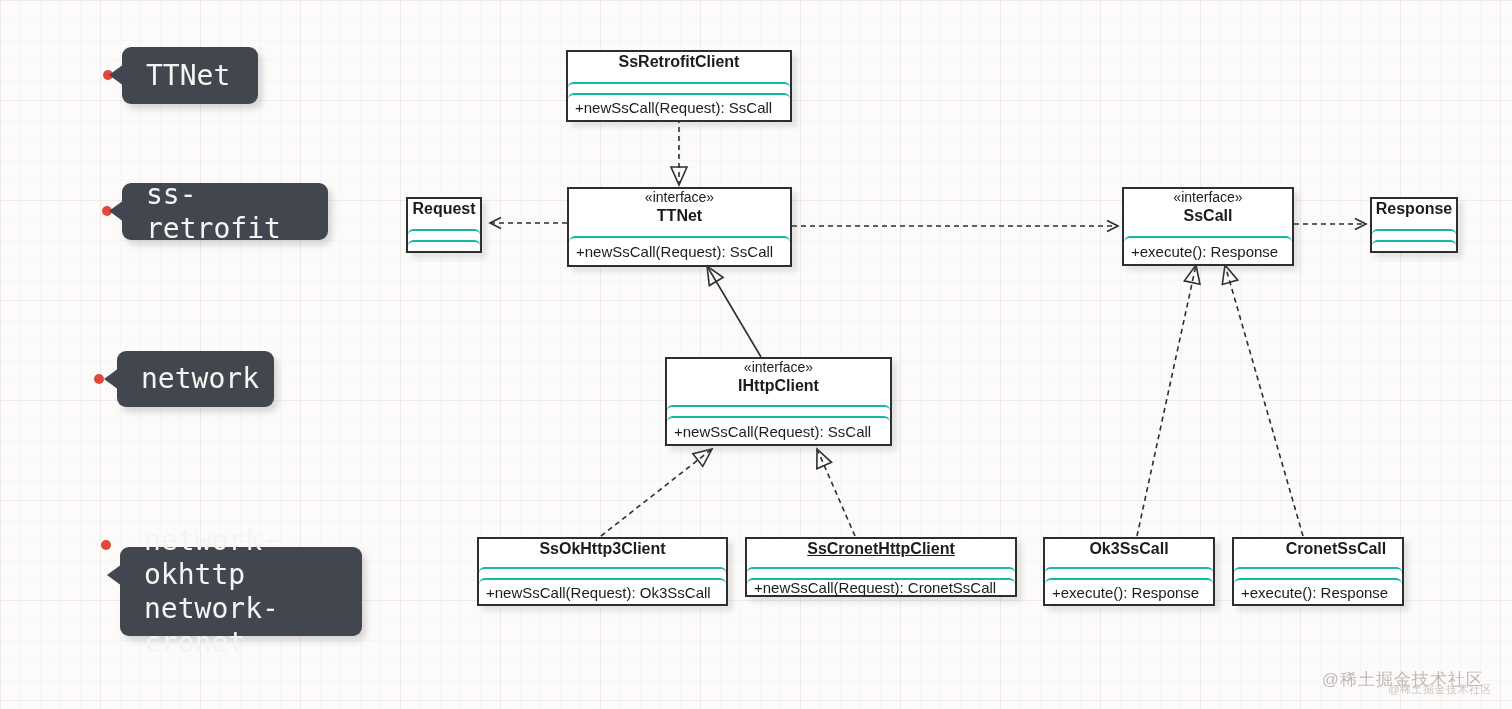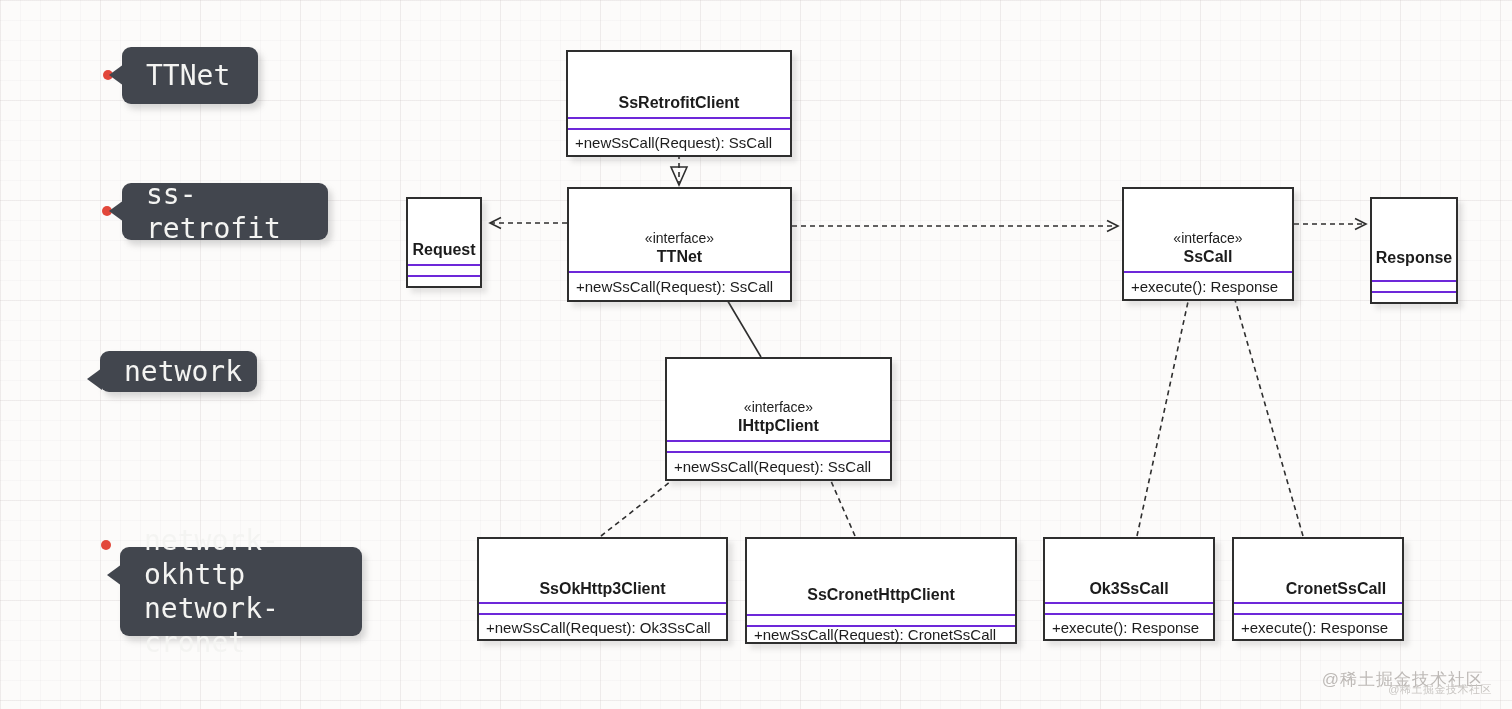--- a/index.html
+++ b/index.html
@@ -20,22 +20,22 @@
 
   
   .uml-box{
     position:absolute;z-index:2;box-sizing:border-box;
     background:#ffffff;border:2px solid #2e2e2e;
     box-shadow:5px 5px 5px rgba(120,120,120,0.18);
     display:flex;flex-direction:column;
     color:#1c1c1c;
   }
   .comp{box-sizing:border-box;display:flex;align-items:center;}
-  .comp + .comp{border-top:2px solid #6d28d9;}
-  .head{flex-direction:column;justify-content:center;align-items:center;margin-top:35px;}
+  .comp + .comp{border-top:2px solid #14b8a6;border-radius:6px;}
+  .head{flex-direction:column;justify-content:flex-start;align-items:center;}
   .stereo{font-size:14px;line-height:17px;}
   .cname{font-size:16px;font-weight:bold;line-height:19px;text-align:center;}
   .method{font-size:15px;padding:0 7px;white-space:nowrap;}
   .empty{min-height:11px;}
 
   
   .bubble{
     position:absolute;z-index:3;box-sizing:border-box;
     background:#42464e;border-radius:9px;color:#f4f4f2;
     font-family:"DejaVu Sans Mono",monospace;font-size:28px;
@@ -106,21 +106,21 @@
 
   <div class="uml-box" style="left:1122px;top:187px;width:172px;">
     <div class="comp head" style="height:47px;">
       <div class="stereo">«interface»</div>
       <div class="cname">SsCall</div>
     </div>
     <div class="comp method" style="height:28px;">+execute(): Response</div>
   </div>
 
   <div class="uml-box" style="left:1370px;top:197px;width:88px;">
-    <div class="comp head" style="height:46px;">
+    <div class="comp head" style="height:30px;">
         <div class="cname">Response</div>
       </div>
     <div class="comp empty"></div>
     <div class="comp empty"></div>
   </div>
 
   <div class="uml-box" style="left:665px;top:357px;width:227px;">
     <div class="comp head" style="height:46px;">
       <div class="stereo">«interface»</div>
       <div class="cname">IHttpClient</div>
@@ -131,21 +131,21 @@
 
   <div class="uml-box" style="left:477px;top:537px;width:251px;">
     <div class="comp head" style="height:28px;">
         <div class="cname">SsOkHttp3Client</div>
       </div>
     <div class="comp empty"></div>
     <div class="comp method" style="height:26px;">+newSsCall(Request): Ok3SsCall</div>
   </div>
 
   <div class="uml-box" style="left:745px;top:537px;width:272px;">
-    <div class="comp head" style="height:40px;">
+    <div class="comp head" style="height:28px;text-decoration:underline;">
         <div class="cname">SsCronetHttpClient</div>
       </div>
     <div class="comp empty"></div>
     <div class="comp method" style="height:17px;">+newSsCall(Request): CronetSsCall</div>
   </div>
 
   <div class="uml-box" style="left:1043px;top:537px;width:172px;">
     <div class="comp head" style="height:28px;">
         <div class="cname">Ok3SsCall</div>
       </div>
@@ -167,21 +167,21 @@
     <div>TTNet</div>
   </div>
 
   <span class="dot" style="left:102px;top:206px;"></span>
   <div class="bubble" style="left:122px;top:183px;width:206px;height:57px;">
     <span class="tail"></span>
     <div>ss-retrofit</div>
   </div>
 
   <span class="dot" style="left:94px;top:374px;"></span>
-  <div class="bubble" style="left:100px;top:351px;width:157px;height:41px;">
+  <div class="bubble" style="left:117px;top:351px;width:157px;height:56px;">
     <span class="tail"></span>
     <div>network</div>
   </div>
 
   <span class="dot" style="left:101px;top:540px;"></span>
   <div class="bubble" style="left:120px;top:517px;width:242px;height:89px;margin-top:30px;">
     <span class="tail"></span>
     <div>network-okhttp</div>
     <div>network-cronet</div>
   </div>

